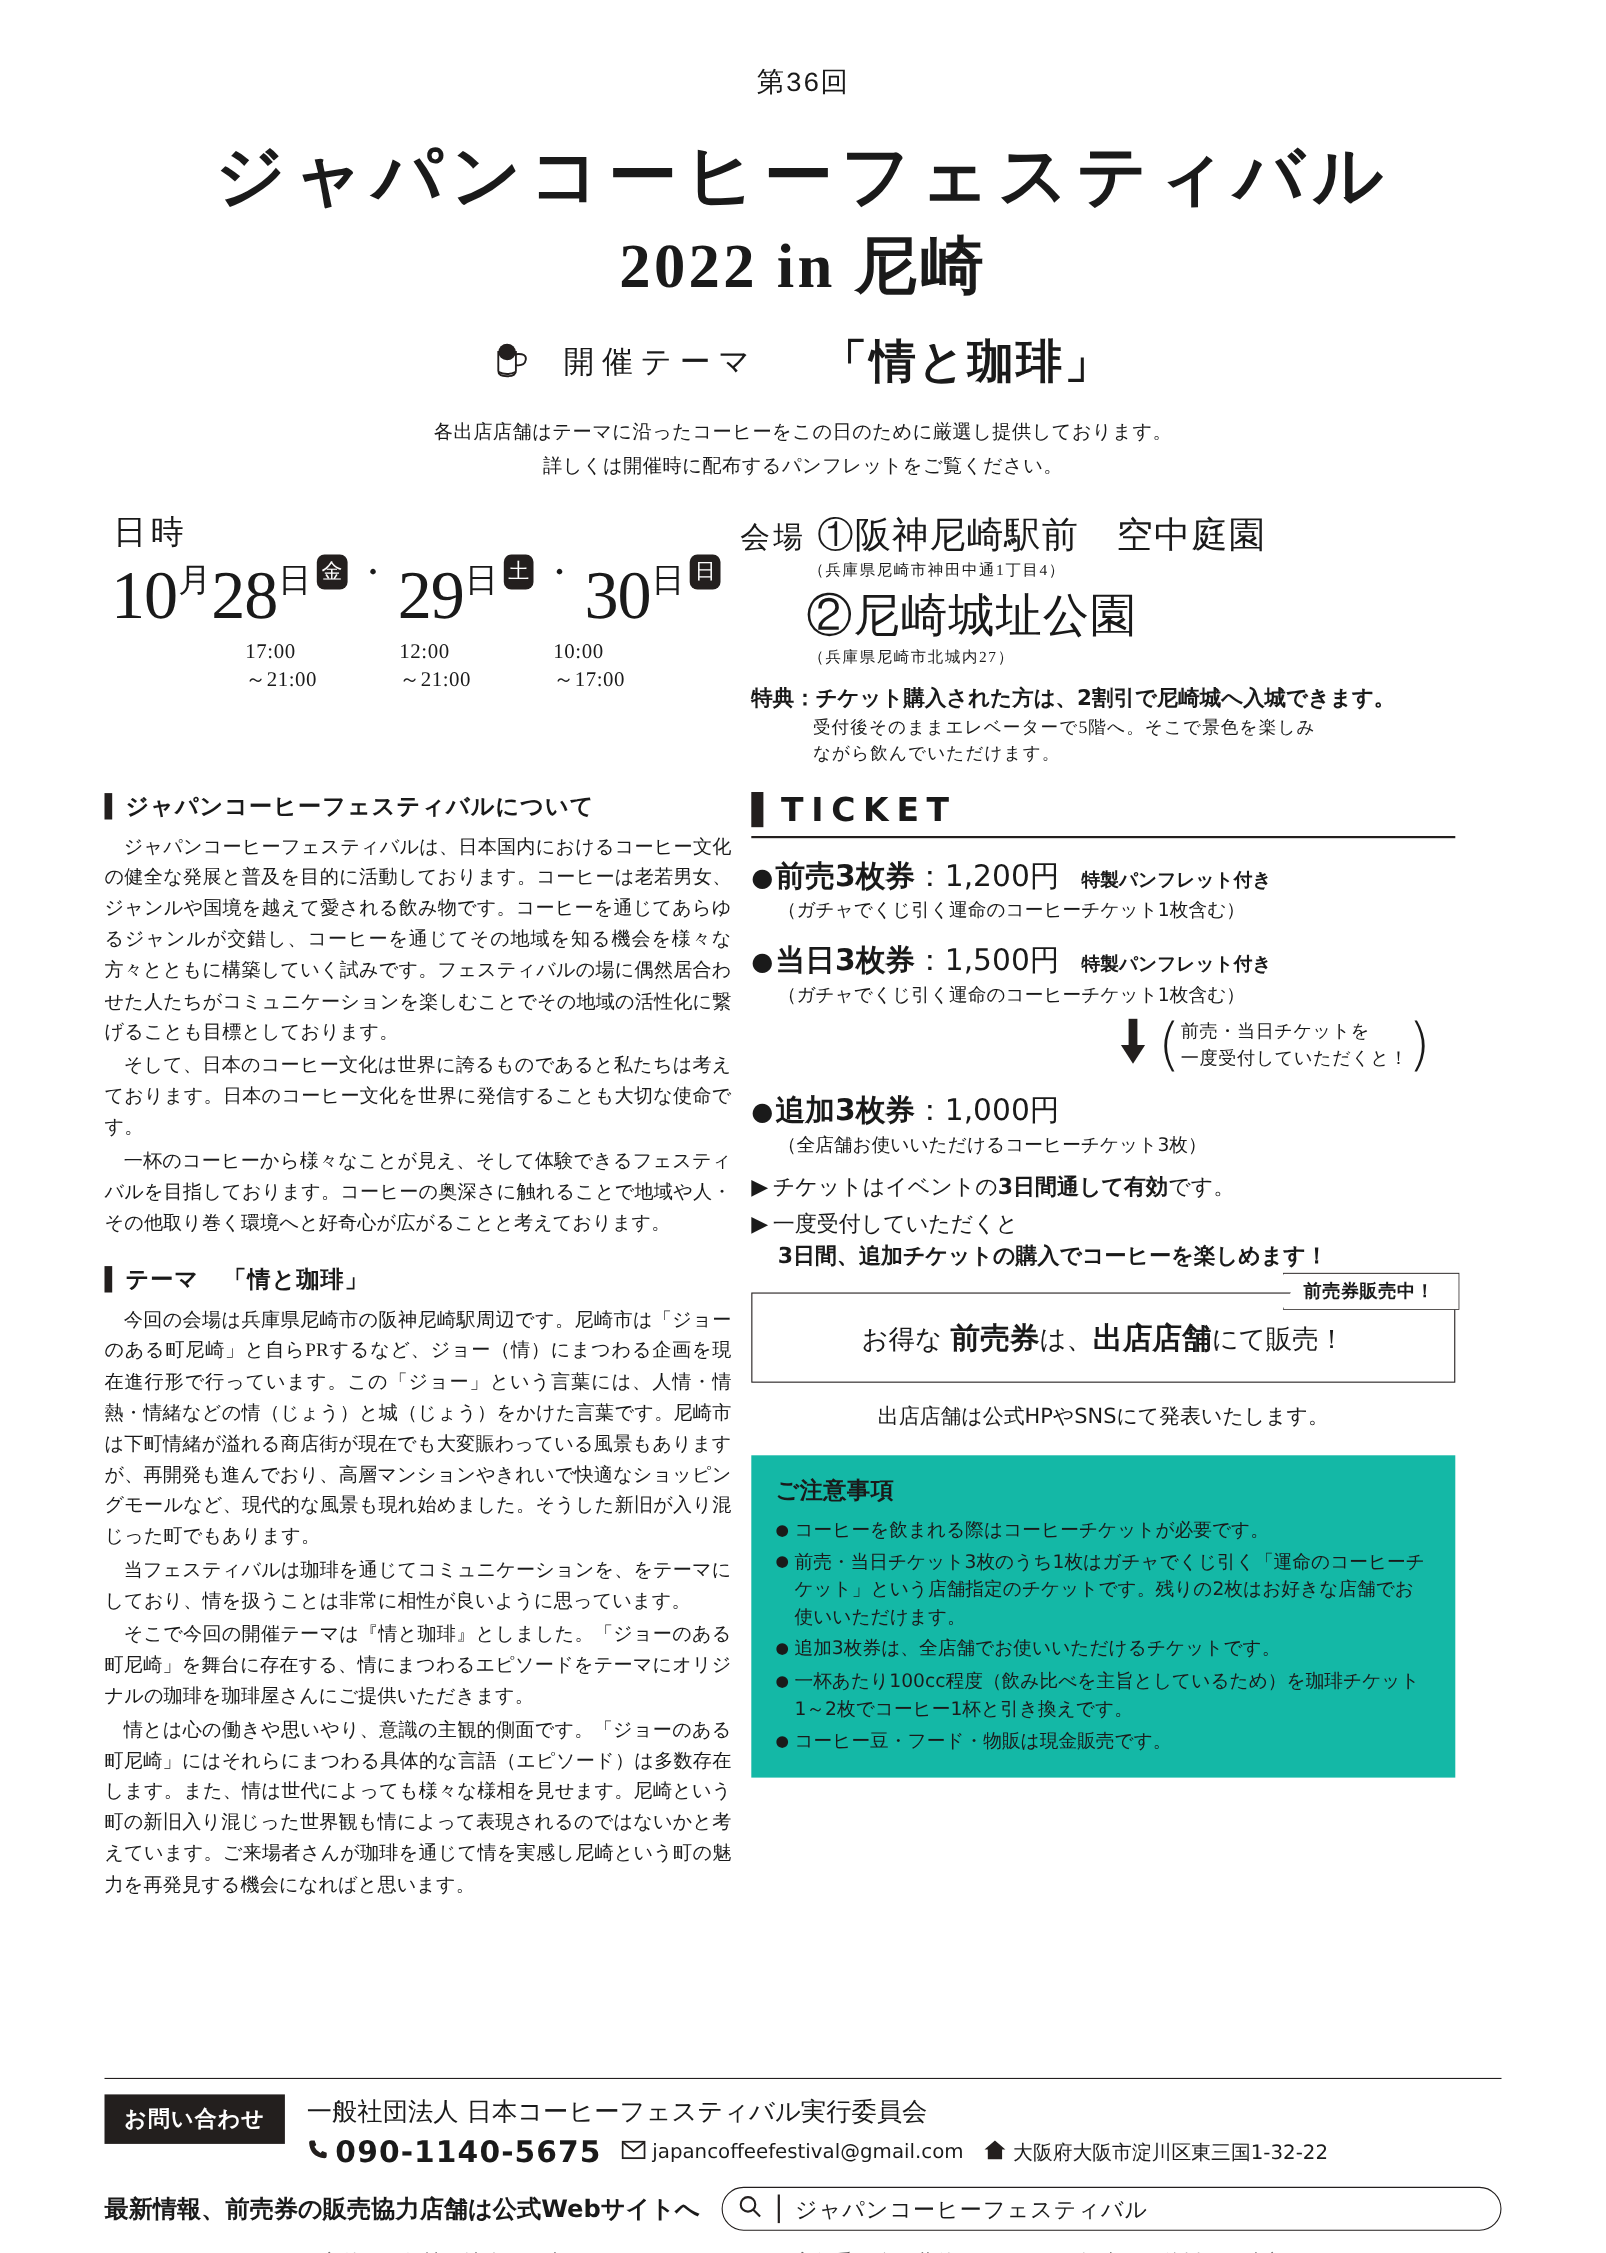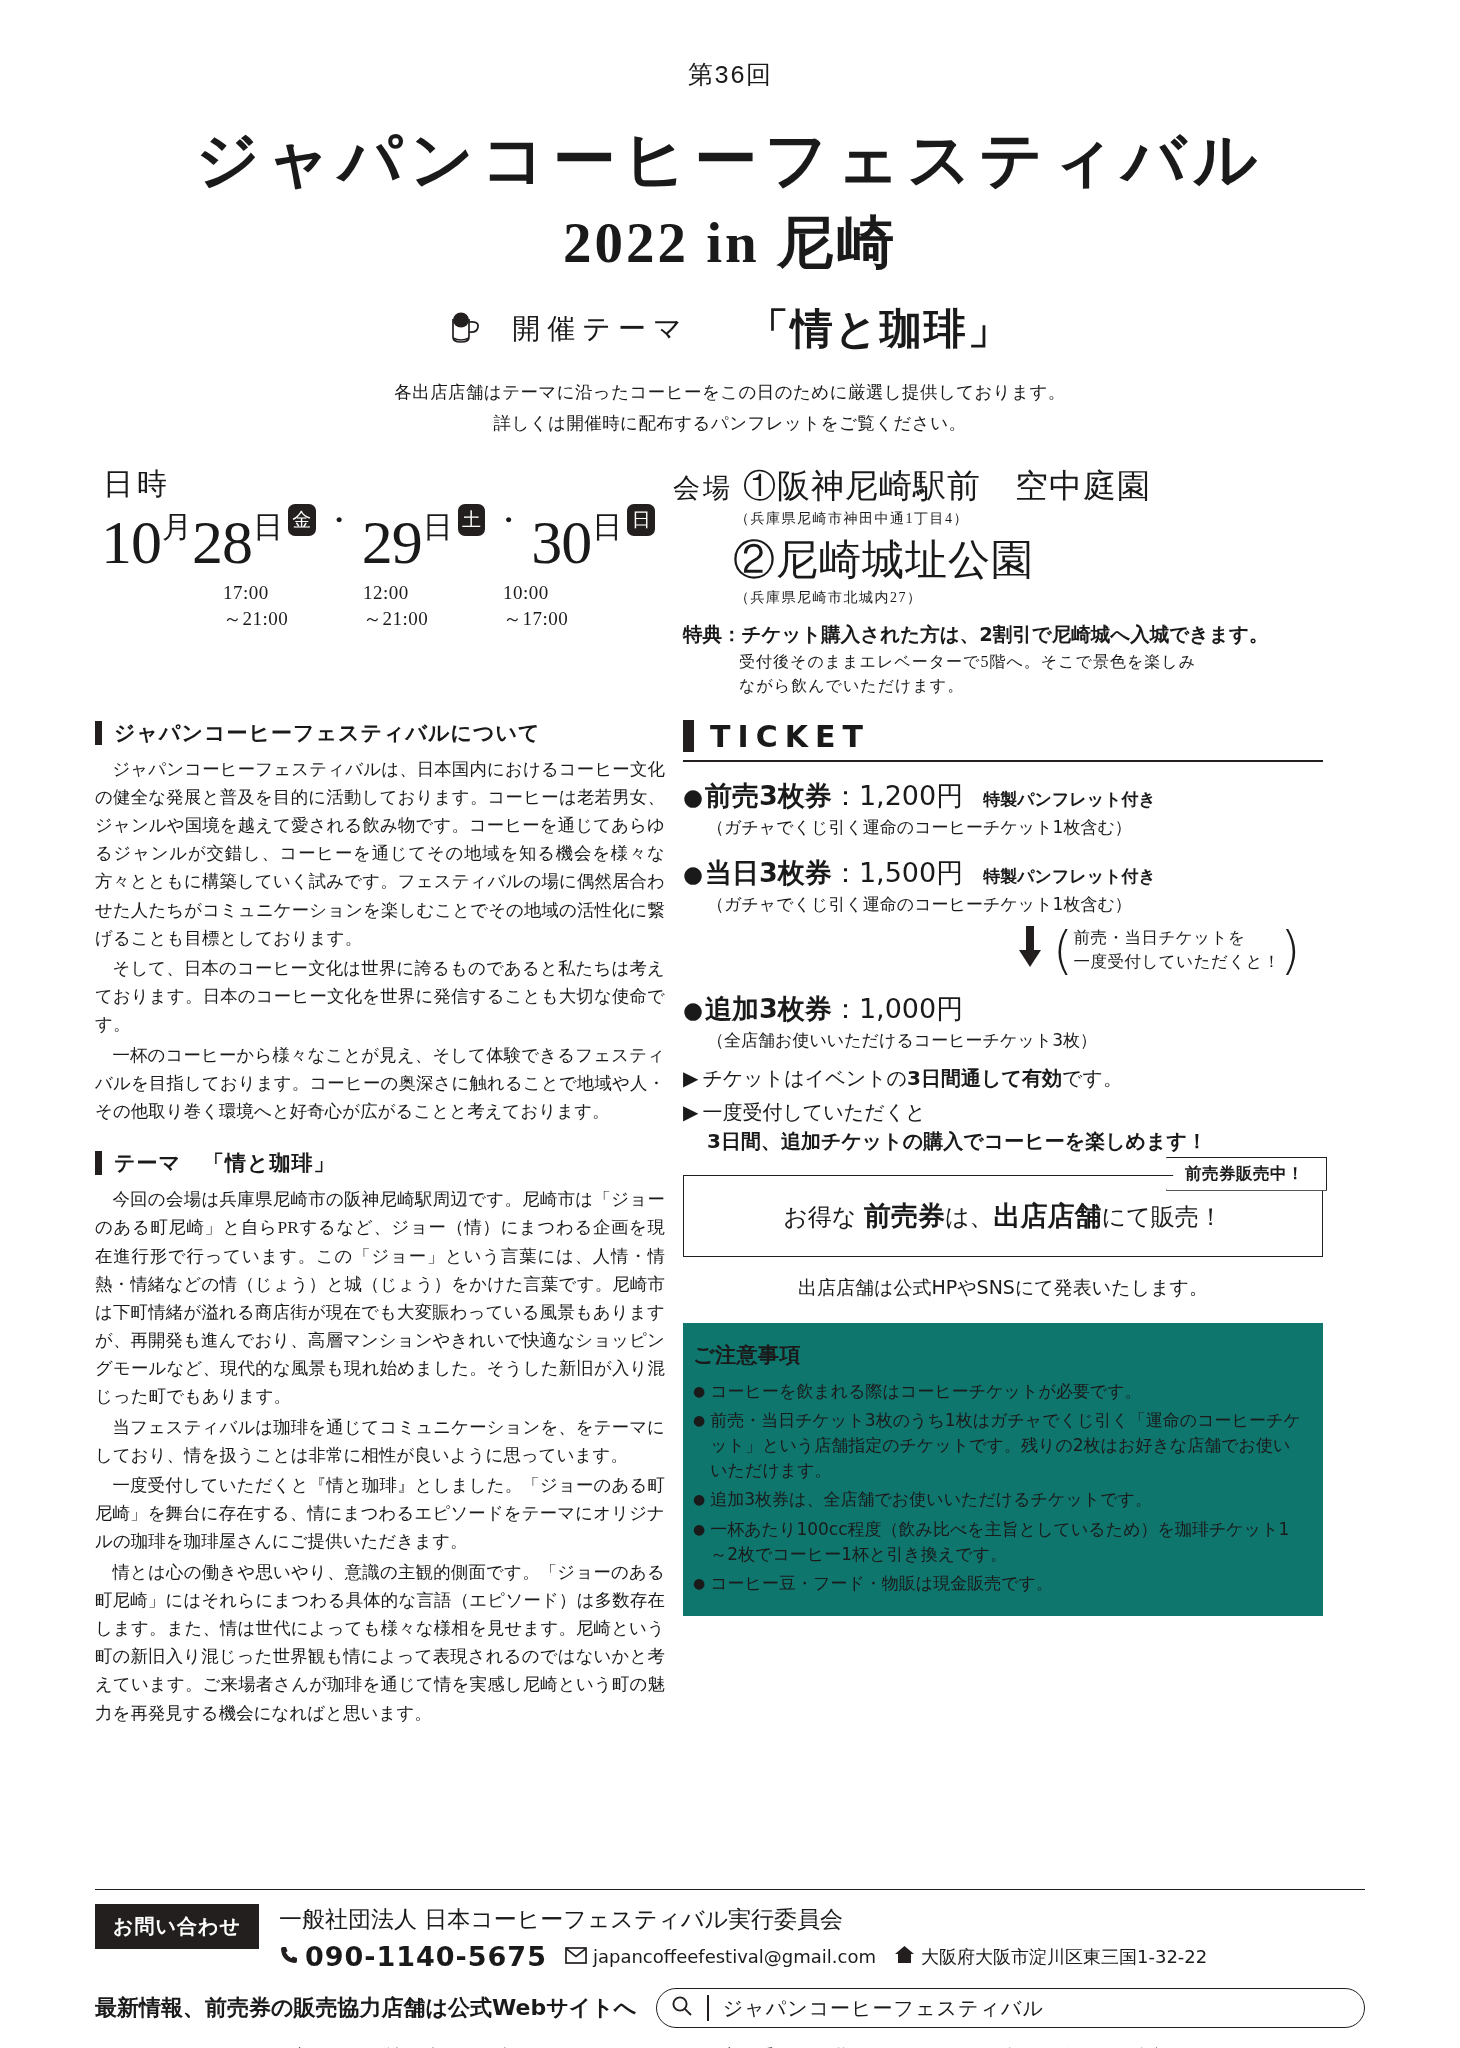--- a/index.html
+++ b/index.html
@@ -293,23 +293,23 @@
   .presale-footnote {
     text-align: center;
     font-family: "DejaVu Sans", "Liberation Sans", sans-serif;
     font-size: 19px;
     margin-top: 18px;
     letter-spacing: 0px;
   }
 
   
   .notice {
-    background: #0f766e;
+    background: #14b8a6;
     margin-top: 22px;
-    padding: 18px 22px 20px 10px;
+    padding: 18px 22px 20px 22px;
   }
   .notice-title {
     font-family: "DejaVu Sans", "Liberation Sans", sans-serif;
     font-size: 21px;
     font-weight: bold;
     margin-bottom: 10px;
     letter-spacing: 0.5px;
   }
   .notice-li {
     display: flex;
@@ -496,21 +496,21 @@
       <p class="body-p">一杯のコーヒーから様々なことが見え、そして体験できるフェスティバルを目指しております。コーヒーの奥深さに触れることで地域や人・その他取り巻く環境へと好奇心が広がることと考えております。</p>
 
       <div class="sec-gap"></div>
 
       <div class="sec-head">
         <span class="sec-bar"></span>
         <span>テーマ　「情と珈琲」</span>
       </div>
       <p class="body-p">今回の会場は兵庫県尼崎市の阪神尼崎駅周辺です。尼崎市は「ジョーのある町尼崎」と自らPRするなど、ジョー（情）にまつわる企画を現在進行形で行っています。この「ジョー」という言葉には、人情・情熱・情緒などの情（じょう）と城（じょう）をかけた言葉です。尼崎市は下町情緒が溢れる商店街が現在でも大変賑わっている風景もありますが、再開発も進んでおり、高層マンションやきれいで快適なショッピングモールなど、現代的な風景も現れ始めました。そうした新旧が入り混じった町でもあります。</p>
       <p class="body-p">当フェスティバルは珈琲を通じてコミュニケーションを、をテーマにしており、情を扱うことは非常に相性が良いように思っています。</p>
-      <p class="body-p">一度受付していただくと『情と珈琲』としました。「ジョーのある町尼崎」を舞台に存在する、情にまつわるエピソードをテーマにオリジナルの珈琲を珈琲屋さんにご提供いただきます。</p>
+      <p class="body-p">そこで今回の開催テーマは『情と珈琲』としました。「ジョーのある町尼崎」を舞台に存在する、情にまつわるエピソードをテーマにオリジナルの珈琲を珈琲屋さんにご提供いただきます。</p>
       <p class="body-p">情とは心の働きや思いやり、意識の主観的側面です。「ジョーのある町尼崎」にはそれらにまつわる具体的な言語（エピソード）は多数存在します。また、情は世代によっても様々な様相を見せます。尼崎という町の新旧入り混じった世界観も情によって表現されるのではないかと考えています。ご来場者さんが珈琲を通じて情を実感し尼崎という町の魅力を再発見する機会になればと思います。</p>
     </div>
 
     <div class="col-right">
 
       <div class="ticket-head">
         <span class="sec-bar"></span>
         <span>TICKET</span>
       </div>
 

